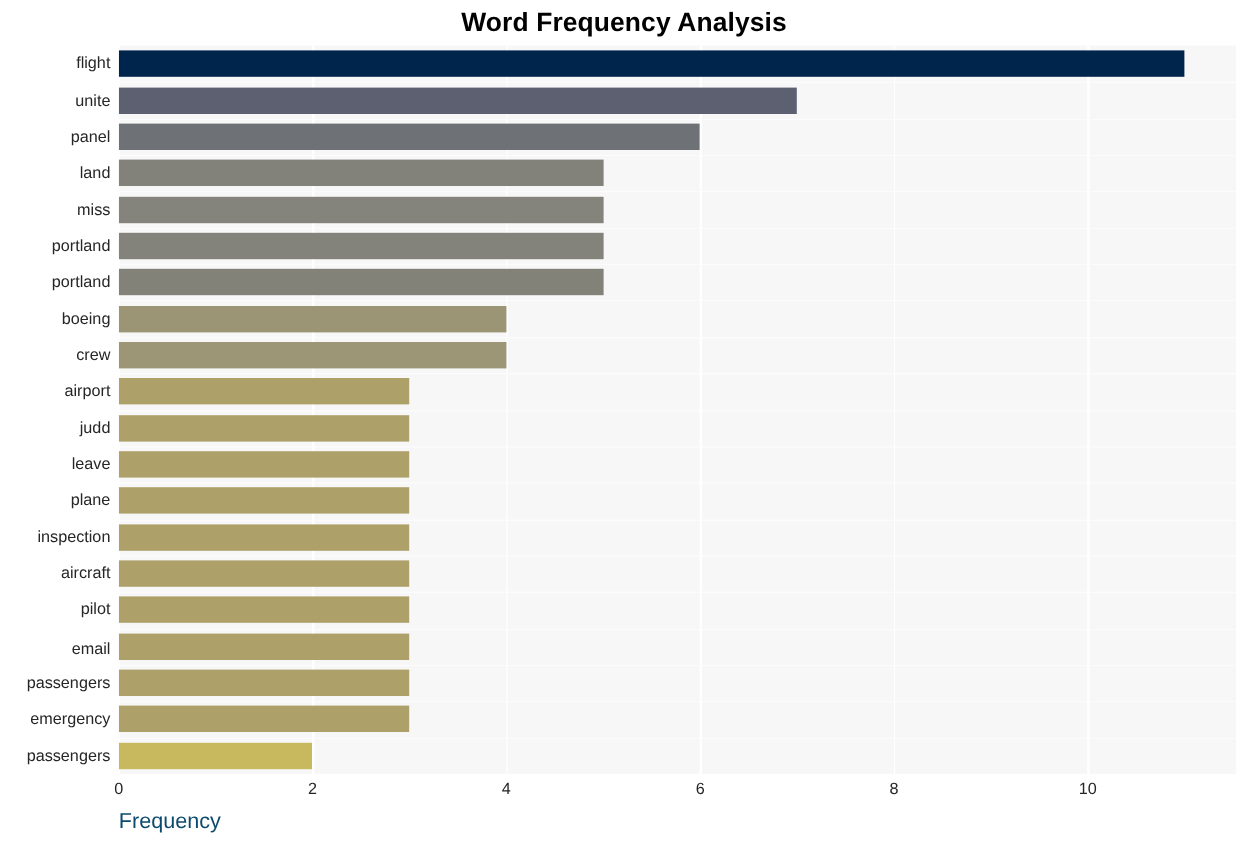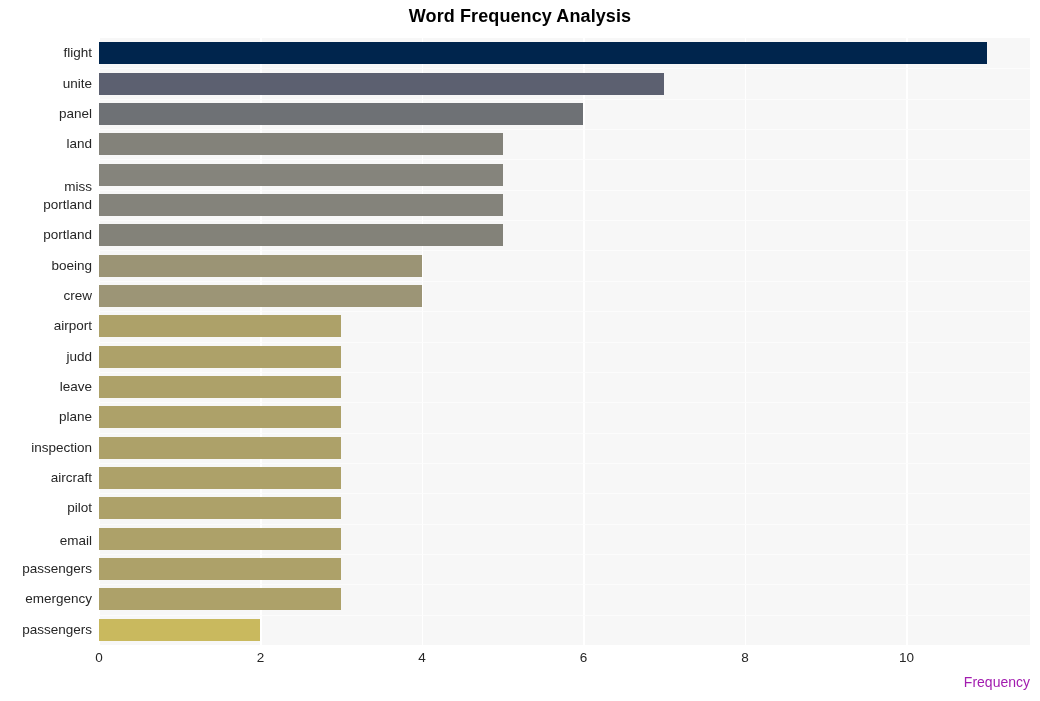--- a/index.html
+++ b/index.html
@@ -21,21 +21,21 @@
     background: #ffffff;
   }
 
   
   #chart-title {
     position: absolute;
     left: 0;
     top: 6px;
     width: 1040px;
     text-align: center;
-    font-size: 18px;
+    font-size: 22px;
     font-weight: bold;
     color: #000000;
     letter-spacing: 0.1px;
   }
 
   
   #plot-area {
     position: absolute;
     left: 99px;
     top: 38px;
@@ -101,23 +101,23 @@
     transform: translateX(-50%);
     font-size: 13.5px;
     color: #262626;
     white-space: nowrap;
   }
   #x-axis-title {
     position: absolute;
     left: 99px;
     top: 674px;
     width: 931px;
-    text-align: right;
-    font-size: 14px;
-    color: #a21caf;
+    text-align: left;
+    font-size: 18px;
+    color: #0c4a6e;
   }
 </style>
 </head>
 <body>
 
 <div id="figure">
 
   <div id="chart-title">Word Frequency Analysis</div>
 
   <div id="plot-area">
@@ -172,21 +172,21 @@
         <div class="bar" title="emergency: 3" style="top: 550.475px; width: 242.238px; background: rgb(173, 161, 105);"></div>
         <div class="bar" title="operations: 2" style="top: 580.825px; width: 161.492px; background: rgb(201, 185, 94);"></div>
       </div>
   </div>
 
   <div id="y-labels">
       <div class="y-tick-label" style="top: 8.175px;">flight</div>
       <div class="y-tick-label" style="top: 38.525px;">unite</div>
       <div class="y-tick-label" style="top: 68.875px;">panel</div>
       <div class="y-tick-label" style="top: 99.225px;">land</div>
-      <div class="y-tick-label" style="top: 129.575px; margin-top: 12px;">miss</div>
+      <div class="y-tick-label" style="top: 129.575px;">miss</div>
       <div class="y-tick-label" style="top: 159.925px;">portland</div>
       <div class="y-tick-label" style="top: 190.275px;">portland</div>
       <div class="y-tick-label" style="top: 220.625px;">boeing</div>
       <div class="y-tick-label" style="top: 250.975px;">crew</div>
       <div class="y-tick-label" style="top: 281.325px; margin-left: 25px;">airport</div>
       <div class="y-tick-label" style="top: 311.675px; margin-left: 37px;">judd</div>
       <div class="y-tick-label" style="top: 342.025px;">leave</div>
       <div class="y-tick-label" style="top: 372.375px;">plane</div>
       <div class="y-tick-label" style="top: 402.725px;">inspection</div>
       <div class="y-tick-label" style="top: 433.075px;">aircraft</div>

